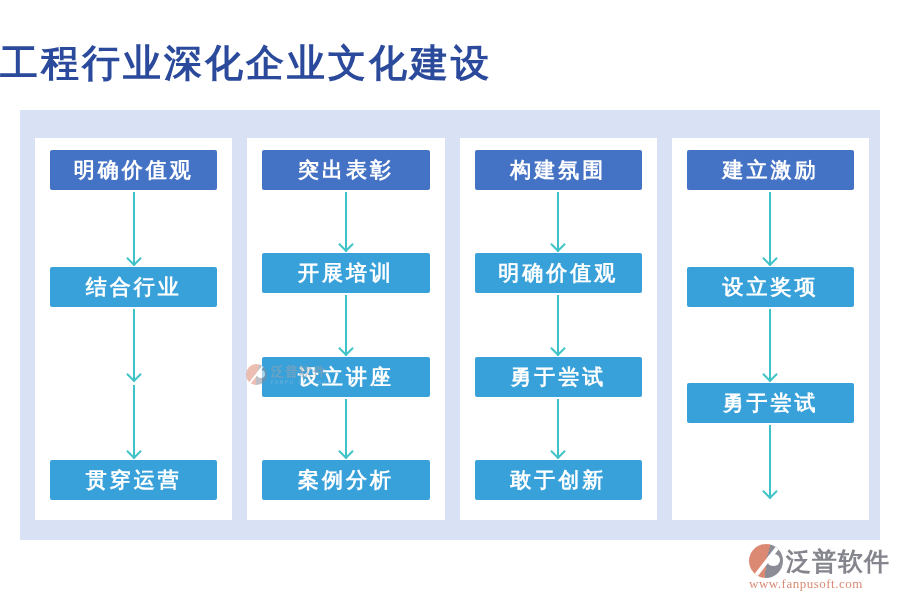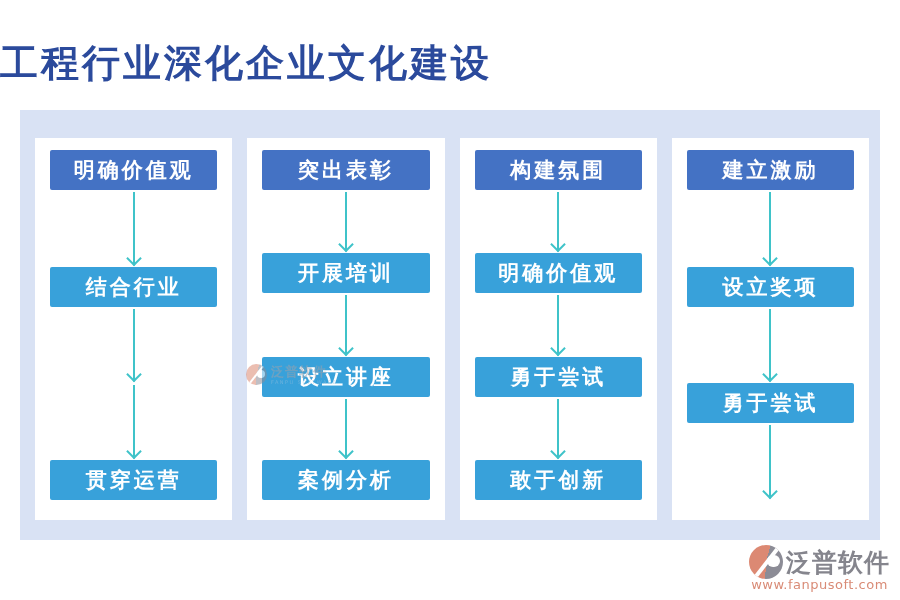--- a/index.html
+++ b/index.html
@@ -67,22 +67,22 @@
   .wm-logo{width:21px;height:21px;}
   .wm-name{font-size:13px;font-weight:bold;color:#9aa2ad;letter-spacing:1px;line-height:14px;}
   .wm-sub{font-size:5px;color:#93bede;letter-spacing:1.5px;line-height:6px;}
 
   
   .footer{position:absolute;right:10px;bottom:8px;z-index:6;}
   .f-row{display:flex;align-items:center;gap:3px;}
   .f-logo{width:34px;height:34px;}
   .f-name{font-size:25px;font-weight:bold;color:#85858D;letter-spacing:1px;}
   .f-url{
-    text-align:center;margin-top:-2px;
-    font-size:13px;color:var(--url-text,#D98B76);letter-spacing:.5px;
+    text-align:left;margin-top:-2px;
+    font-size:13px;color:var(--url-text,#D98B76);letter-spacing:.5px;font-family:Liberation Serif, serif;
   }
 </style>
 </head>
 <body>
 
 <div class="stage">
 
   <h1 class="title">工程行业深化企业文化建设</h1>
 
   <div class="panel">

